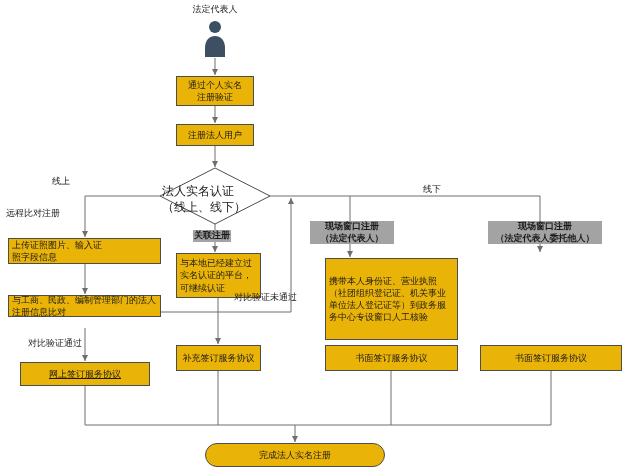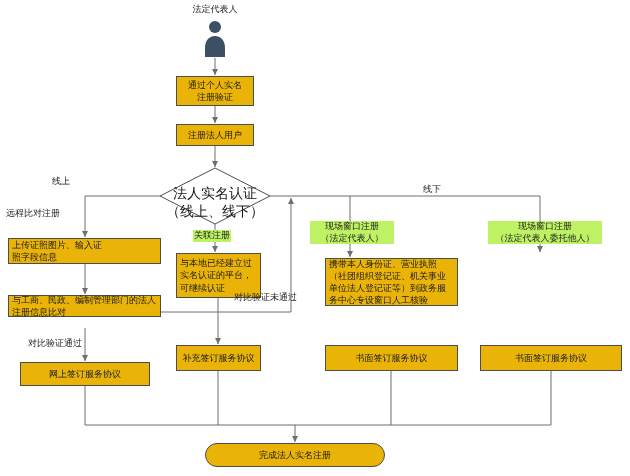--- a/index.html
+++ b/index.html
@@ -15,25 +15,25 @@
     font-size:9px; line-height:1.35; color:var(--text,#1a1a1a);
     display:flex; align-items:center; justify-content:center;
     text-align:center; padding:2px 3px; white-space:pre-line;
   }
   .node--left { text-align:left; justify-content:flex-start; }
   .node--stadium { border-radius:12px; }
   .free-label {
     position:absolute; font-size:9px; line-height:1.3; color:var(--text,#1a1a1a);
     white-space:pre-line;
   }
-  .free-label--boxed { background:#bef264; padding:0 1px; }
+  .free-label--boxed { background:#a3a3a3; padding:0 1px;font-weight:bold; }
   .free-label--center { text-align:center; }
   .diamond-label {
-    position:absolute; font-size:14px; line-height:1.3; color:var(--text,#1a1a1a);
-    text-align:center; white-space:pre-line;
+    position:absolute; font-size:12px; line-height:1.3; color:var(--text,#1a1a1a);
+    white-space:pre-line;
   }
   .actor { position:absolute; }
   .actor-fill { fill:var(--actor,#3d4f63); }
 </style>
 </head>
 <body>
 
 <div class="canvas">
 
   <svg class="wires">
@@ -76,27 +76,27 @@
   <div class="node" style="left:176px;top:124px;width:78px;height:22px;">注册法人用户</div>
 
   <div class="diamond-label" style="left:162px;top:184px;width:106px;">法人实名认证
 （线上、线下）</div>
 
   <div class="node node--left" style="left:8px;top:238px;width:153px;height:26px;">上传证照图片、输入证
 照字段信息</div>
 
   <div class="node node--left" style="left:8px;top:295px;width:153px;height:22px;">与工商、民政、编制管理部门的法人注册信息比对</div>
 
-  <div class="node" style="left:20px;top:362px;width:130px;height:24px;">网上签订服务协议</div>
+  <div class="node" style="left:20px;top:362px;width:130px;height:24px;text-decoration:underline;">网上签订服务协议</div>
 
   <div class="node node--left" style="left:176px;top:253px;width:85px;height:45px;">与本地已经建立过实名认证的平台，可继续认证</div>
 
   <div class="node" style="left:176px;top:345px;width:85px;height:26px;">补充签订服务协议</div>
 
-  <div class="node node--left" style="left:325px;top:258px;width:133px;height:48px;">携带本人身份证、营业执照（社团组织登记证、机关事业单位法人登记证等）到政务服务中心专设窗口人工核验</div>
+  <div class="node node--left" style="left:325px;top:258px;width:133px;height:82px;">携带本人身份证、营业执照（社团组织登记证、机关事业单位法人登记证等）到政务服务中心专设窗口人工核验</div>
 
   <div class="node" style="left:325px;top:345px;width:133px;height:26px;">书面签订服务协议</div>
 
 
   <div class="node" style="left:480px;top:345px;width:142px;height:26px;">书面签订服务协议</div>
 
   <div class="node node--stadium" style="left:205px;top:443px;width:180px;height:24px;">完成法人实名注册</div>
 
   <div class="free-label" style="left:52px;top:176px;">线上</div>
 

